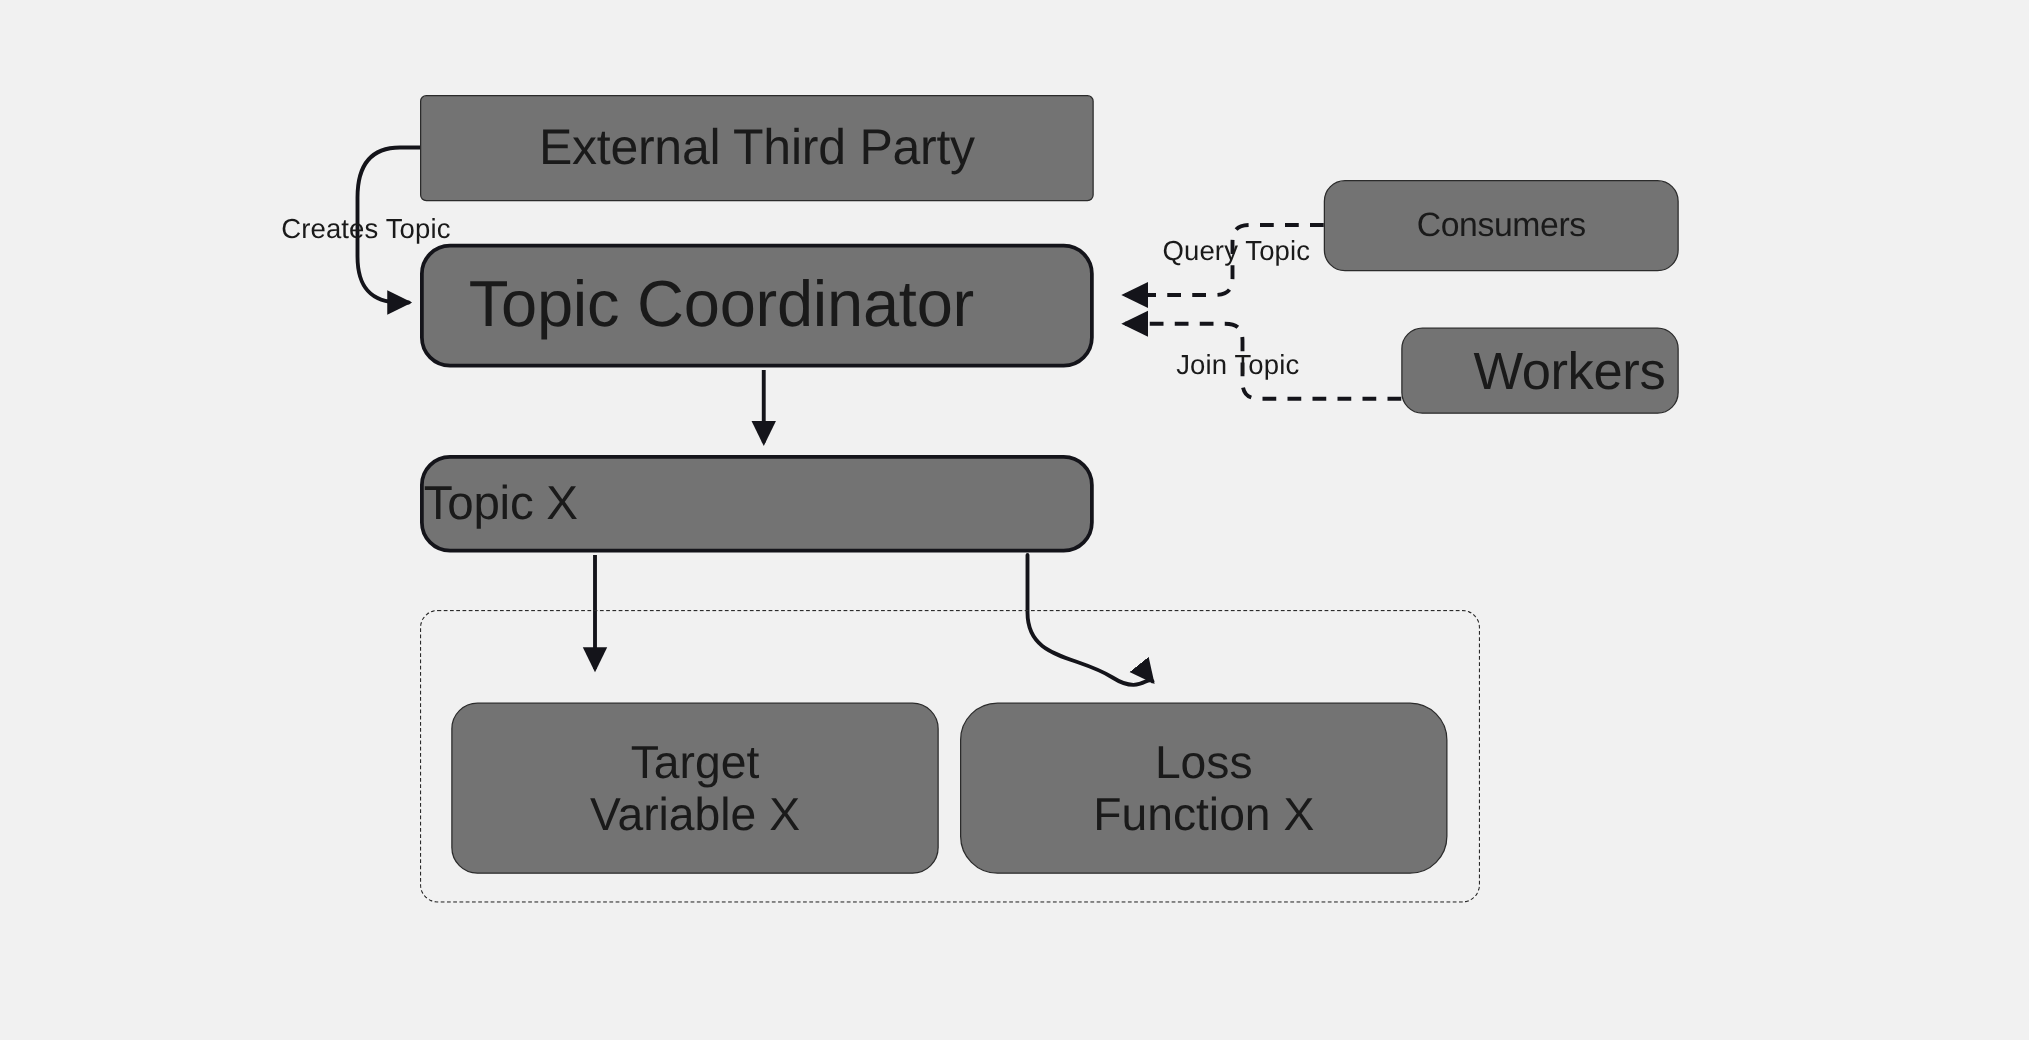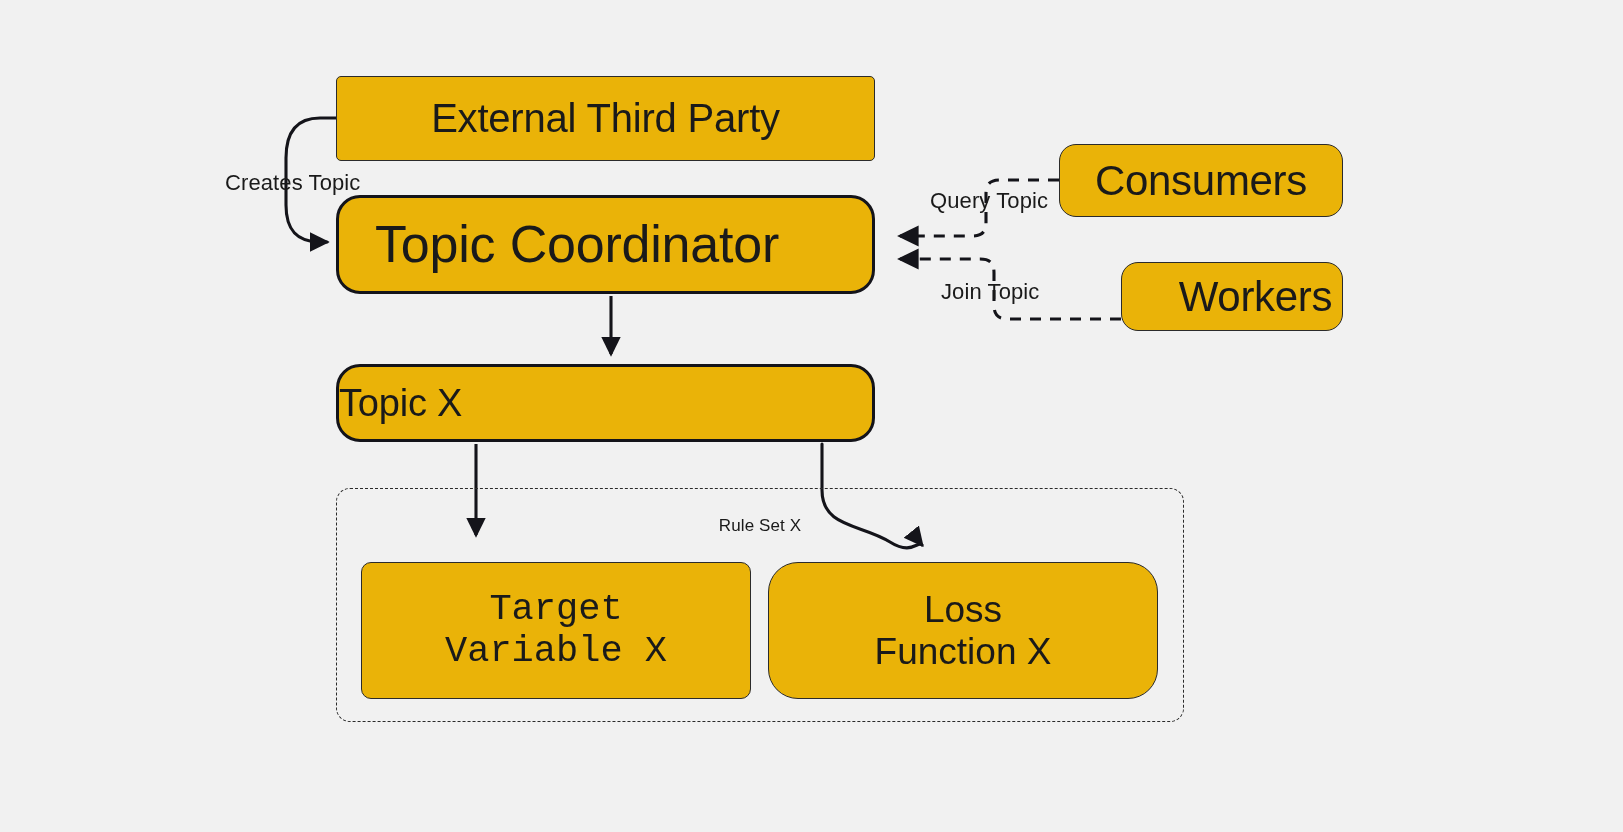--- a/index.html
+++ b/index.html
@@ -25,21 +25,21 @@
     position: absolute;
     left: 0;
     top: 0;
     width: 1623px;
     height: 832px;
     overflow: visible;
   }
   .node {
     position: absolute;
     box-sizing: border-box;
-    background: #eab308;
+    background: #737373;
     display: flex;
     align-items: center;
     color: #1a1a1a;
     line-height: 1.12;
     white-space: pre-line;
   }
   .node.thin {
     border: 1.6px solid #2b2b2b;
   }
   .node.thick {
@@ -70,35 +70,34 @@
   }
   #node-topic-x {
     left: 336px; top: 364px; width: 539px; height: 78px;
     border-radius: 24px;
     font-size: 38px;
     letter-spacing: -0.2px;
   }
   #node-consumers {
     left: 1059px; top: 144px; width: 284px; height: 73px;
     border-radius: 17px;
-    font-size: 42px;
+    font-size: 27px;
     letter-spacing: -0.3px;
   }
   #node-workers {
     left: 1121px; top: 262px; width: 222px; height: 69px;
     border-radius: 17px;
     font-size: 42px;
     letter-spacing: -0.3px;
     padding-left: 47px;
   }
   #node-target-variable-x {
     left: 361px; top: 562px; width: 390px; height: 137px;
-    border-radius: 10px;
+    border-radius: 21px;
     font-size: 37px;
-    font-family: Liberation Mono, monospace;
   }
   #node-loss-function-x {
     left: 768px; top: 562px; width: 390px; height: 137px;
     border-radius: 30px;
     font-size: 37px;
   }
 
   
   #group-rule-set-x {
     position: absolute;
@@ -157,23 +156,20 @@
     <path d="M 476 444 L 476 535" fill="none" stroke="#14141a" stroke-width="3.1" stroke-linecap="butt" marker-end="url(#arrow-solid)"></path>
 
     <path d="M 822 444 L 822 490 C 822 528 862 524 890 542 C 912 556 918 540 922 545" fill="none" stroke="#14141a" stroke-width="3.1" stroke-linecap="round" marker-end="url(#arrow-solid)"></path>
 
     <path d="M 1059 180 L 1000 180 C 990 180 986 184 986 194 L 986 222 C 986 232 982 236 972 236 L 900 236" fill="none" stroke="#14141a" stroke-width="3.1" stroke-dasharray="11 9" stroke-linecap="butt" marker-end="url(#arrow-dashed)"></path>
 
     <path d="M 1121 319 L 1008 319 C 998 319 994 315 994 305 L 994 273 C 994 263 990 259 980 259 L 900 259" fill="none" stroke="#14141a" stroke-width="3.1" stroke-dasharray="11 9" stroke-linecap="butt" marker-end="url(#arrow-dashed)"></path>
   </svg>
 
   <div id="group-rule-set-x"></div>
-  <div id="group-rule-set-x-label">
-    <span>Rule Set X</span>
-  </div>
 
   <div class="node thin center" id="node-external-third-party">External Third Party</div>
 
   <div class="node thick left" id="node-topic-coordinator">Topic Coordinator</div>
 
   <div class="node thick left" id="node-topic-x">Topic X</div>
 
   <div class="node thin center" id="node-consumers">Consumers</div>
 
   <div class="node thin center" id="node-workers">Workers</div>

